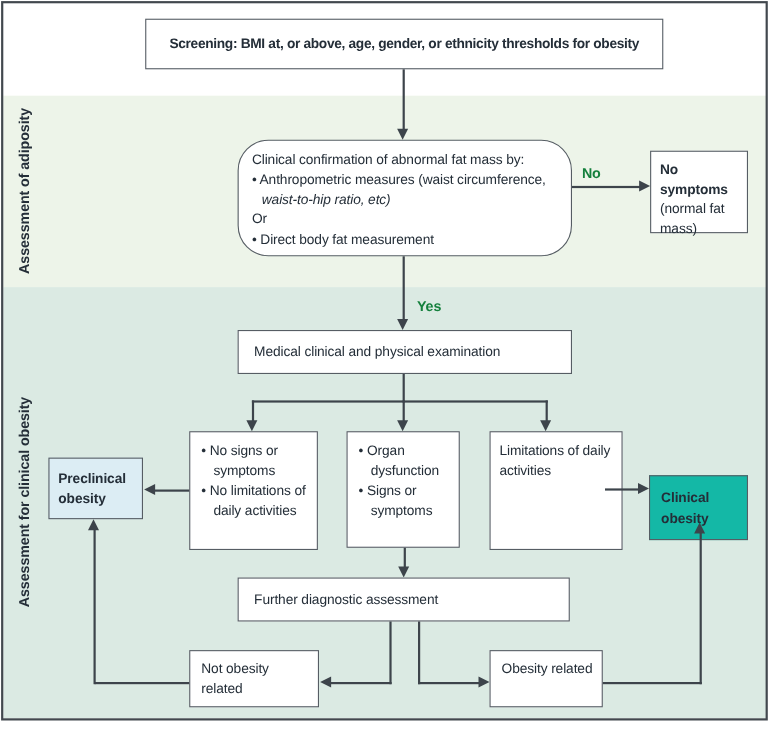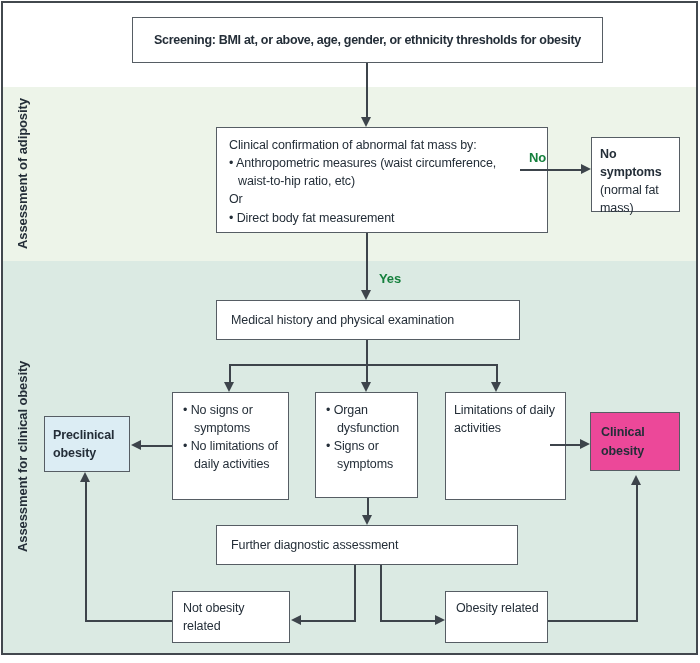--- a/index.html
+++ b/index.html
@@ -20,21 +20,21 @@
     font-weight:700; font-size:13px; color:#242e38;
     display:flex; align-items:center; justify-content:center; width:24px;
   }
   .box {
     position:absolute; background:#ffffff; border:1.5px solid #565d64;
     box-sizing:border-box; line-height:1.45; color:#242e38;
   }
   .center { display:flex; align-items:center; }
   .bold { font-weight:700; }
   .hang { padding-left:11px; text-indent:-11px; }
-  .indent { padding-left:9px; }
+  .indent { padding-left:9px;font-style:italic; }
   .line { position:absolute; background:#3d444b; }
   .arr { position:absolute; width:0; height:0; }
   .arr.down  { border-left:5.5px solid transparent; border-right:5.5px solid transparent; border-top:10px solid #3d444b; }
   .arr.up    { border-left:5.5px solid transparent; border-right:5.5px solid transparent; border-bottom:10px solid #3d444b; }
   .arr.left  { border-top:5.5px solid transparent; border-bottom:5.5px solid transparent; border-right:10px solid #3d444b; }
   .arr.right { border-top:5.5px solid transparent; border-bottom:5.5px solid transparent; border-left:10px solid #3d444b; }
   .edge-label { position:absolute; font-weight:700; font-size:13px; color:#15803d; }
 </style>
 </head>
 <body>
@@ -46,42 +46,42 @@
   <div class="frame"></div>
 
   <div class="side" style="left:10px; top:87px; height:174px;">Assessment of adiposity</div>
   <div class="side" style="left:10px; top:261px; height:391px;">Assessment for clinical obesity</div>
 
   <div class="box center" style="left:132px; top:17px; width:471px; height:46px; justify-content:center; font-weight:700; font-size:12.5px; letter-spacing:-0.3px; white-space:nowrap;">Screening: BMI at, or above, age, gender, or ethnicity thresholds for obesity</div>
 
   <div class="line" style="left:366px; top:63px;  width:2px; height:57px;"></div>
   <div class="arr down" style="left:361px; top:117px;"></div>
 
-  <div class="box" style="left:216px; top:127px; width:332px; height:106px; padding:8px 10px 8px 12px;">
+  <div class="box" style="left:216px; top:127px; width:304px; height:106px; padding:8px 10px 8px 12px;border-radius:28px;">
     <div>Clinical confirmation of abnormal fat mass by:</div>
     <div class="hang">• Anthropometric measures (waist circumference,</div>
     <div class="indent">waist-to-hip ratio, etc)</div>
     <div>Or</div>
     <div class="hang">• Direct body fat measurement</div>
   </div>
 
   <div class="edge-label" style="left:529px; top:150px;">No</div>
   <div class="line" style="left:520px; top:169px; width:63px; height:2px;"></div>
   <div class="arr right" style="left:581px; top:164px;"></div>
 
   <div class="box" style="left:591px; top:137px; width:89px; height:75px; padding:7px 6px 6px 8px;">
     <div class="bold">No symptoms</div>
     <div>(normal fat mass)</div>
   </div>
 
   <div class="line" style="left:366px; top:233px; width:2px; height:59px;"></div>
   <div class="edge-label" style="left:379px; top:271px;">Yes</div>
   <div class="arr down" style="left:361px; top:290px;"></div>
 
-  <div class="box center" style="left:216px; top:300px; width:304px; height:40px; padding-left:14px;">Medical history and physical examination</div>
+  <div class="box center" style="left:216px; top:300px; width:304px; height:40px; padding-left:14px;">Medical clinical and physical examination</div>
 
   <div class="line" style="left:366px; top:340px; width:2px; height:26px;"></div>
   <div class="line" style="left:229px; top:364px; width:269px; height:2px;"></div>
   <div class="line" style="left:229px; top:364px; width:2px; height:20px;"></div>
   <div class="line" style="left:366px; top:364px; width:2px; height:20px;"></div>
   <div class="line" style="left:496px; top:364px; width:2px; height:20px;"></div>
   <div class="arr down" style="left:224px; top:382px;"></div>
   <div class="arr down" style="left:361px; top:382px;"></div>
   <div class="arr down" style="left:491px; top:382px;"></div>
 
@@ -97,21 +97,21 @@
 
   <div class="box" style="left:445px; top:392px; width:121px; height:108px; padding:8px 4px 6px 8px;">Limitations of daily activities</div>
 
   <div class="line" style="left:140px; top:445px; width:32px; height:2px;"></div>
   <div class="arr left" style="left:131px; top:440px;"></div>
   <div class="line" style="left:550px; top:444px; width:32px; height:2px;"></div>
   <div class="arr right" style="left:580px; top:439px;"></div>
 
   <div class="box center bold" style="left:44px; top:416px; width:86px; height:56px; padding-left:8px; background:#dcedf4;">Preclinical obesity</div>
 
-  <div class="box center bold" style="left:590px; top:412px; width:90px; height:59px; padding-left:10px; background:#ec4899;">Clinical obesity</div>
+  <div class="box center bold" style="left:590px; top:432px; width:90px; height:59px; padding-left:10px; background:#14b8a6;">Clinical obesity</div>
 
   <div class="line" style="left:367px; top:498px; width:2px; height:19px;"></div>
   <div class="arr down" style="left:362px; top:515px;"></div>
 
   <div class="box center" style="left:216px; top:525px; width:302px; height:40px; padding-left:14px;">Further diagnostic assessment</div>
 
   <div class="line" style="left:354px; top:565px; width:2px; height:57px;"></div>
   <div class="line" style="left:380px; top:565px; width:2px; height:57px;"></div>
   <div class="line" style="left:300px; top:620px; width:56px; height:2px;"></div>
   <div class="arr left" style="left:291px; top:615px;"></div>

